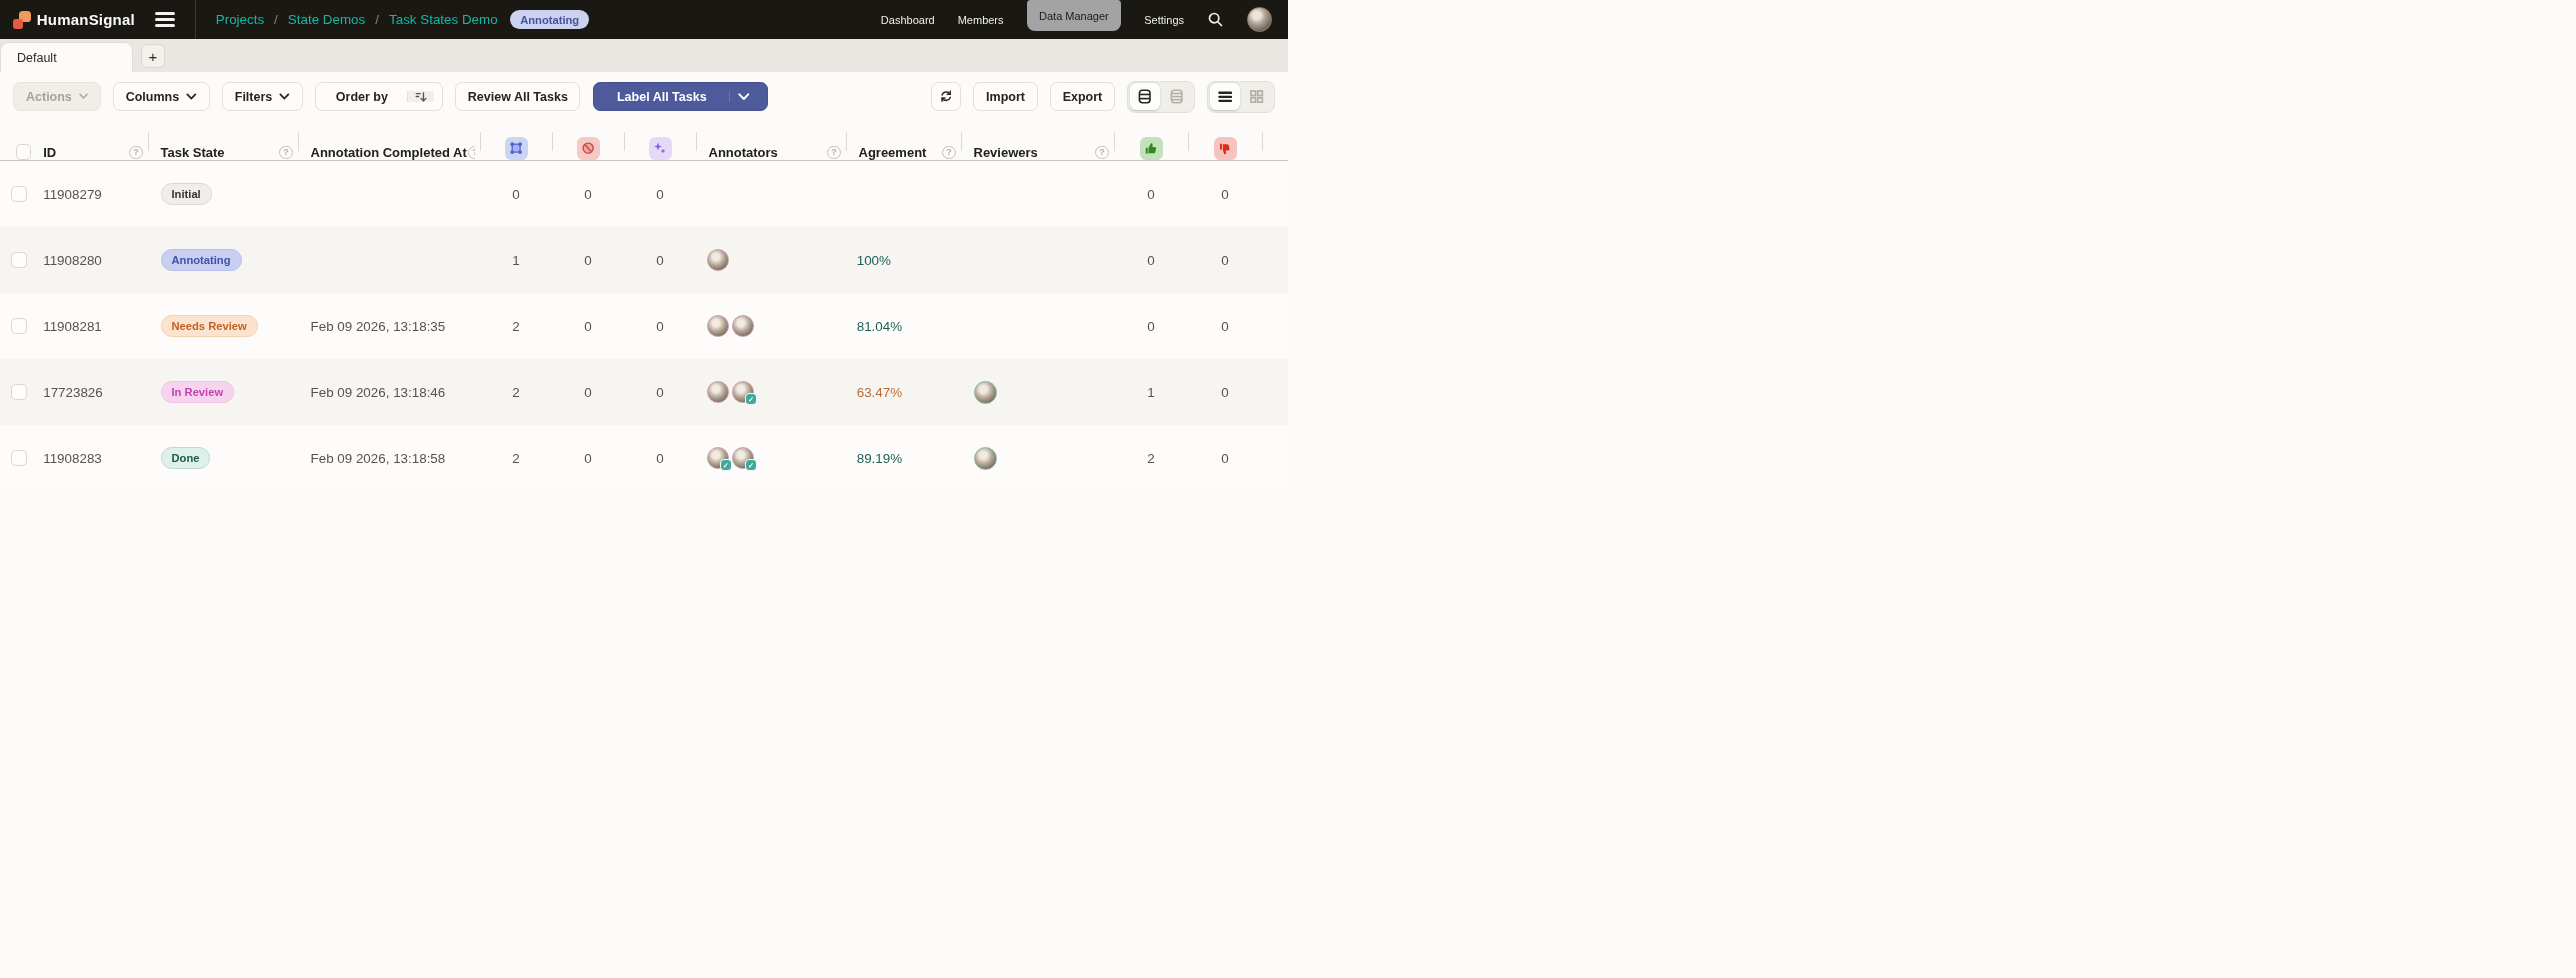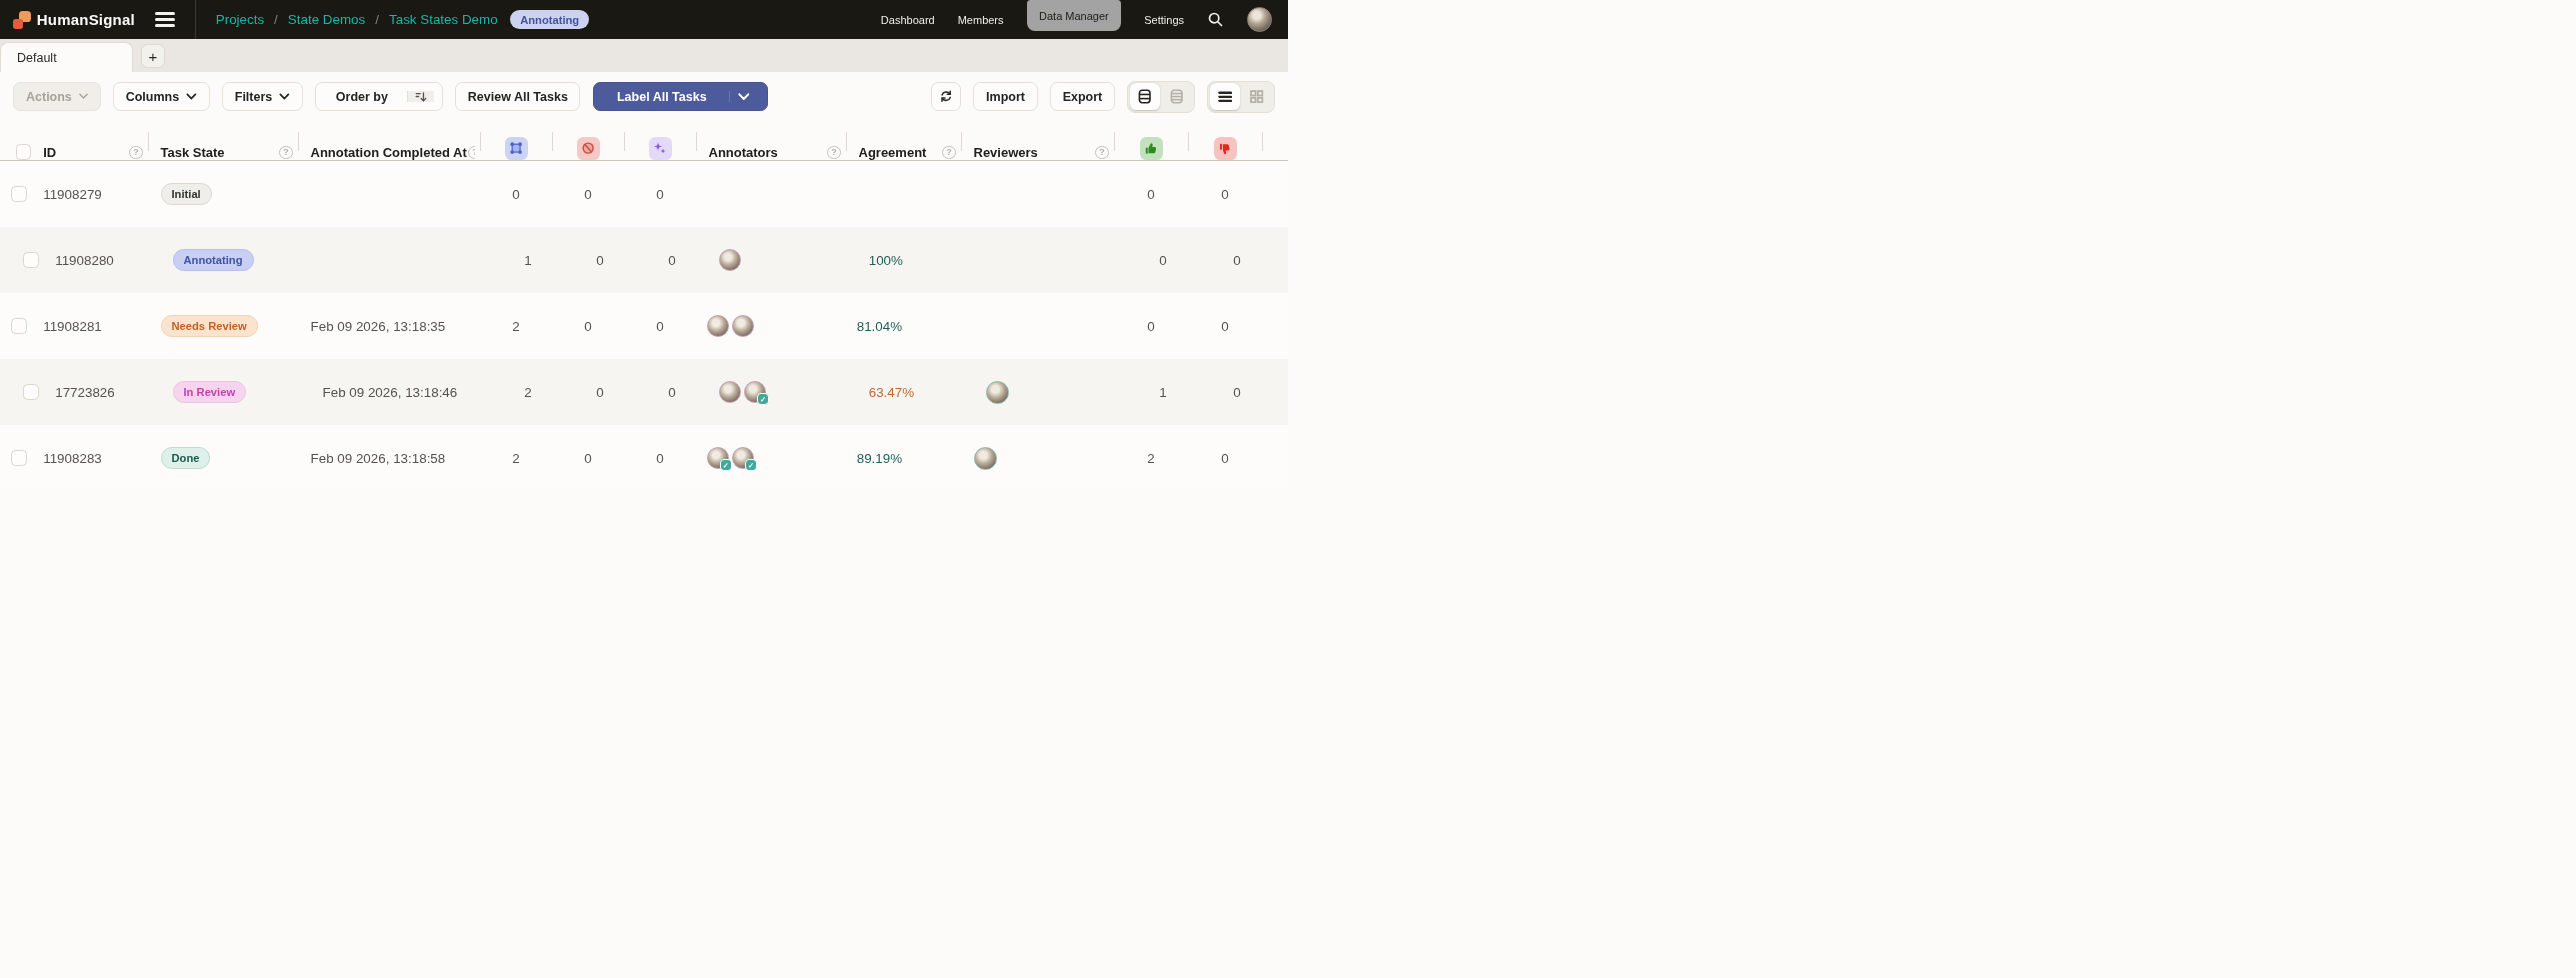--- a/index.html
+++ b/index.html
@@ -92,21 +92,21 @@
   .help {
     width:13.4px; height:13.4px; border-radius:50%; border:1.3px solid #c3c0b9; color:#b2afa8;
     font-size:9px; font-weight:700; display:flex; align-items:center; justify-content:center; flex:none;
   }
   .help-clip { width:6.3px; overflow:hidden; display:flex; flex:none; }
   .chip { width:23px; height:23px; border-radius:6.3px; display:flex; align-items:center; justify-content:center; flex:none; }
   .chip.blue { background:#ccd4f4; } .chip.red { background:#f5c9c5; } .chip.purple { background:#e4daf8; }
   .chip.green { background:#c4e1be; } .chip.rose { background:#f6c4c0; }
   .cbox { width:16px; height:16px; border:1.3px solid #d9d6cf; border-radius:4.5px; background:#fefdfb; margin-left:10.7px; cursor:pointer; }
   .trow { height:66px; font-size:13.4px; color:#56534e; }
-  .trow.odd { background:#fdfcfa; } .trow.even { background:#f6f5f1;padding-left:12px; }
+  .trow.odd { background:#fdfcfa; } .trow.even { background:#f6f5f1; }
   .cell { padding-left:12.5px; } .cell.first { padding-left:7.2px; }
   .cell.center { text-align:center; padding-left:0; }
   .badge { display:inline-block; font-size:11.2px; font-weight:700; padding:4px 10px; border-radius:10.7px; border:0.9px solid transparent; }
   .badge.initial { background:#f0eeea; border-color:#dbd8d1; color:#34332f; }
   .badge.annotating { background:#c8cff2; border-color:#b7c0ed; color:#4152a8; }
   .badge.needs { background:#fbe3cd; border-color:#f2d2b4; color:#c06128; }
   .badge.inreview { background:#f6d4ee; border-color:#efc2e4; color:#c243ae; }
   .badge.done { background:#def0e9; border-color:#b9ddd1; color:#1c5a4e; }
   .avatars { display:flex; padding-left:10.7px; }
   .user-av {

